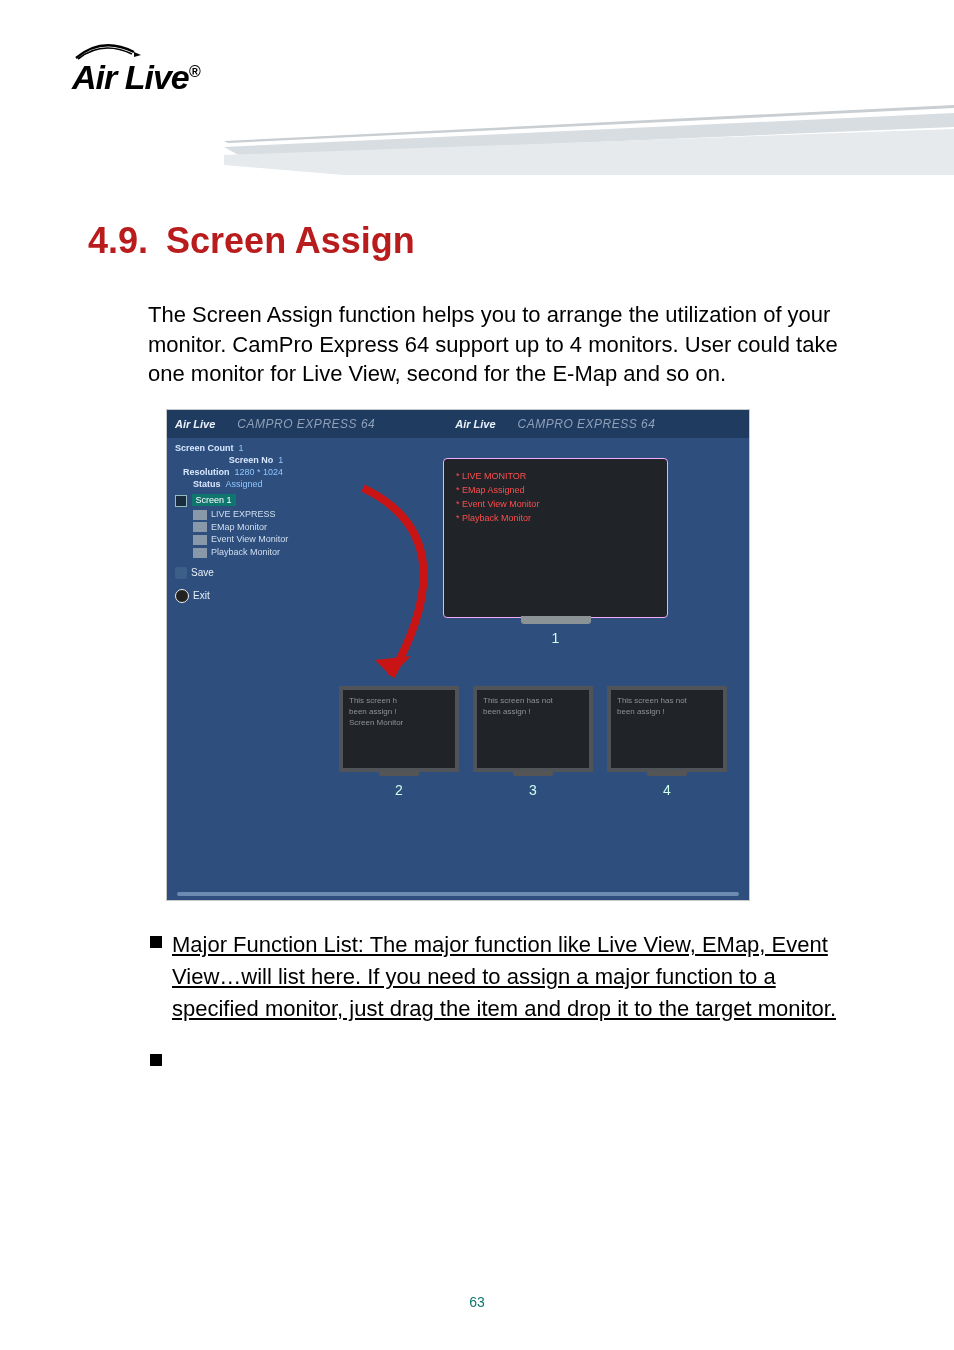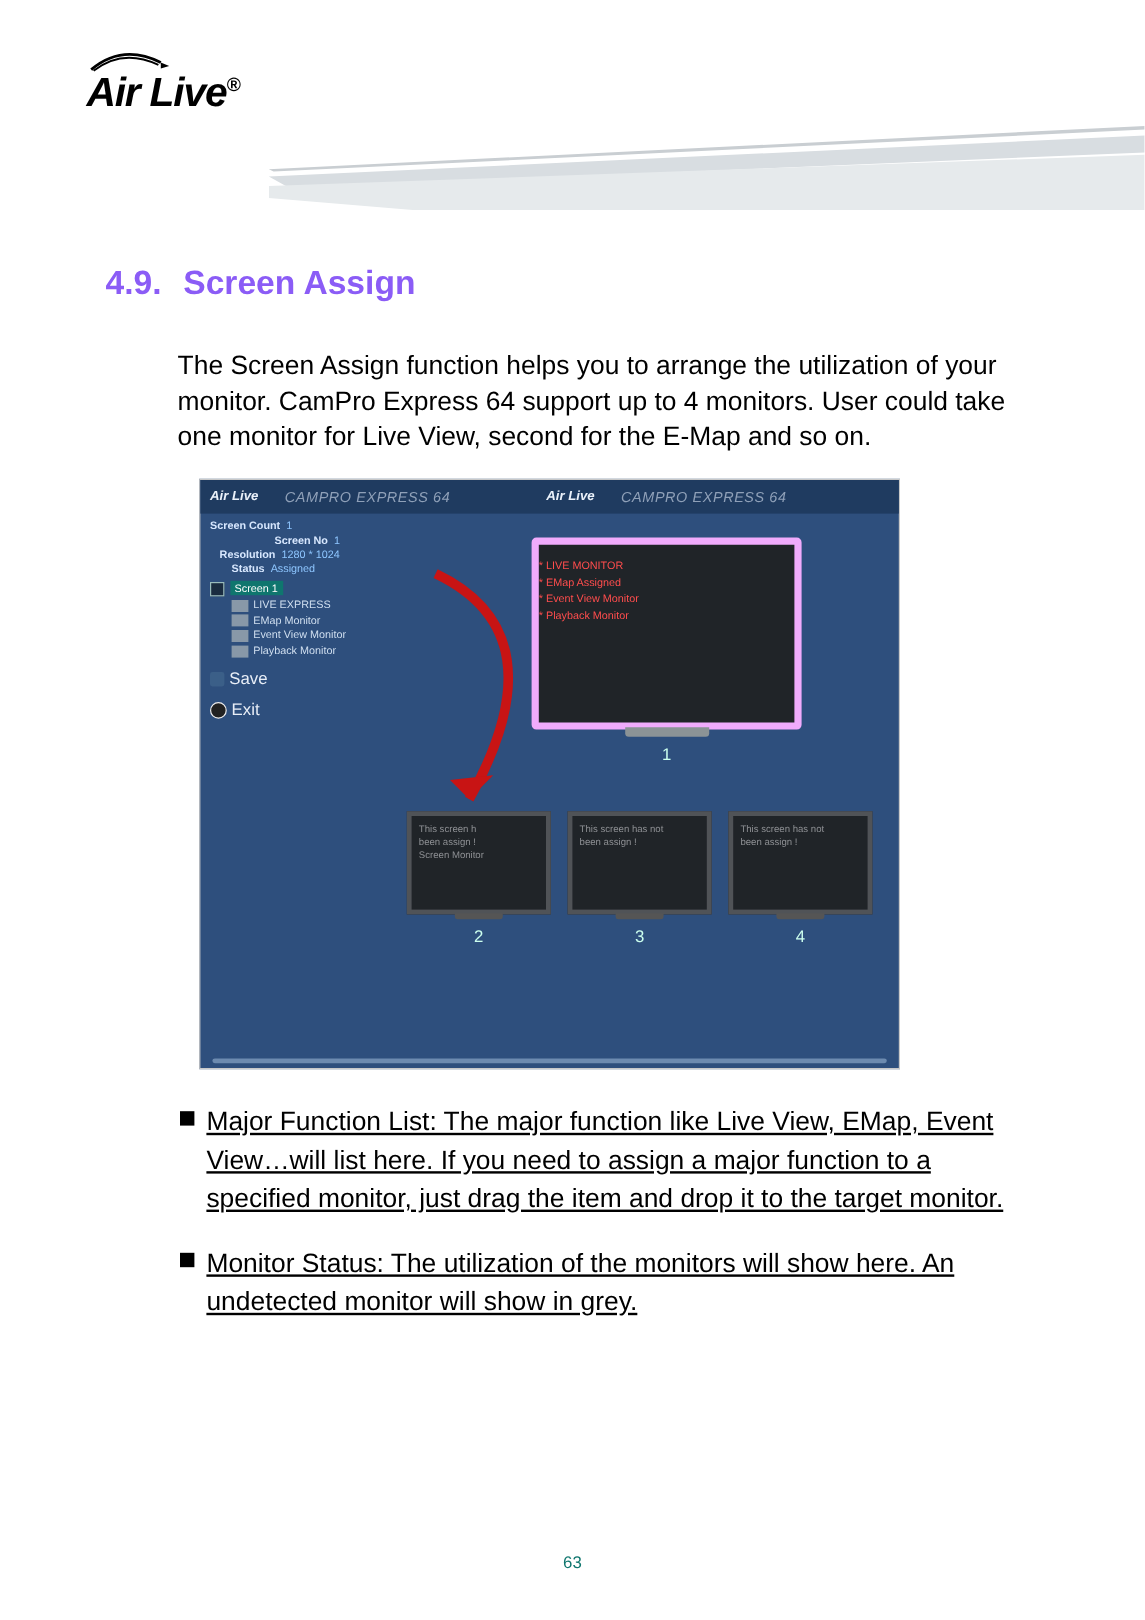--- a/index.html
+++ b/index.html
@@ -40,23 +40,23 @@
     right: 0;
     width: 730px;
     height: 70px;
     overflow: hidden;
   }
   .header-stripe svg { width: 100%; height: 100%; }
 
   
   .section-head {
     margin: 40px 0 0 88px;
-    font-size: 28px;
+    font-size: 36px;
     font-weight: bold;
-    color: #8b5cf6;
+    color: #b91c1c;
   }
   .section-head .num { margin-right: 18px; }
 
   
   .intro {
     margin: 38px 86px 0 148px;
     font-size: 22px;
     line-height: 1.35;
     color: #000;
   }
@@ -130,21 +130,21 @@
     padding:1px 0 1px 18px;
     white-space:nowrap;
   }
   .tree-item .ic {
     display:inline-block;
     width:14px; height:10px;
     background:#8898a8;
     margin-right:4px;
     vertical-align:middle;
   }
-  .sb-action { color:#e8eef7; font-size:14px; padding:2px 0 2px 0; margin-top:6px; }
+  .sb-action { color:#e8eef7; font-size:10px; padding:2px 0 2px 0; margin-top:6px; }
   .sb-action .ic {
     display:inline-block;
     width:12px;height:12px;
     border-radius:2px;
     background:#3b5f88;
     margin-right:4px;
     vertical-align:middle;
   }
   .sb-action.exit .ic { border-radius:50%; background:#222; border:1px solid #eee; }
 
@@ -154,24 +154,24 @@
     padding: 4px 8px 4px 4px;
   }
   .monitor1 {
     position:absolute;
     left:110px; top:20px;
     width:225px; height:190px;
   }
   .crt {
     width:225px; height:160px;
     background:#202428;
-    border:6px solid #f0abfc;
+    border:1px solid #f0abfc;
     border-radius:4px;
     box-sizing:border-box;
-    padding:10px 0;
+    padding:10px 12px;
   }
   .crt-line { color:#ff4d4d; font-size:9px; padding:2px 0; }
   .mon-label {
     text-align:center;
     color:#cfe;
     font-size:14px;
     margin-top:6px;
   }
   .mon-stand {
     width:70px; height:8px;
@@ -371,17 +371,16 @@
   <div class="shot-footer"></div>
 </div>
 
 <div class="bullets">
   <div class="item">
     <span class="sq"></span>
     <span>Major Function List: The major function like Live View, EMap, Event View…will list here. If you need to assign a major function to a specified monitor, just drag the item and drop it to the target monitor.</span>
   </div>
   <div class="item">
     <span class="sq"></span>
-    <span>Monitor Status: The utilization of the monitors will show here. An undetected monitor will show in grey.</span>
   </div>
 </div>
 
 <div class="pagenum">63</div>
 
 </body></html>

